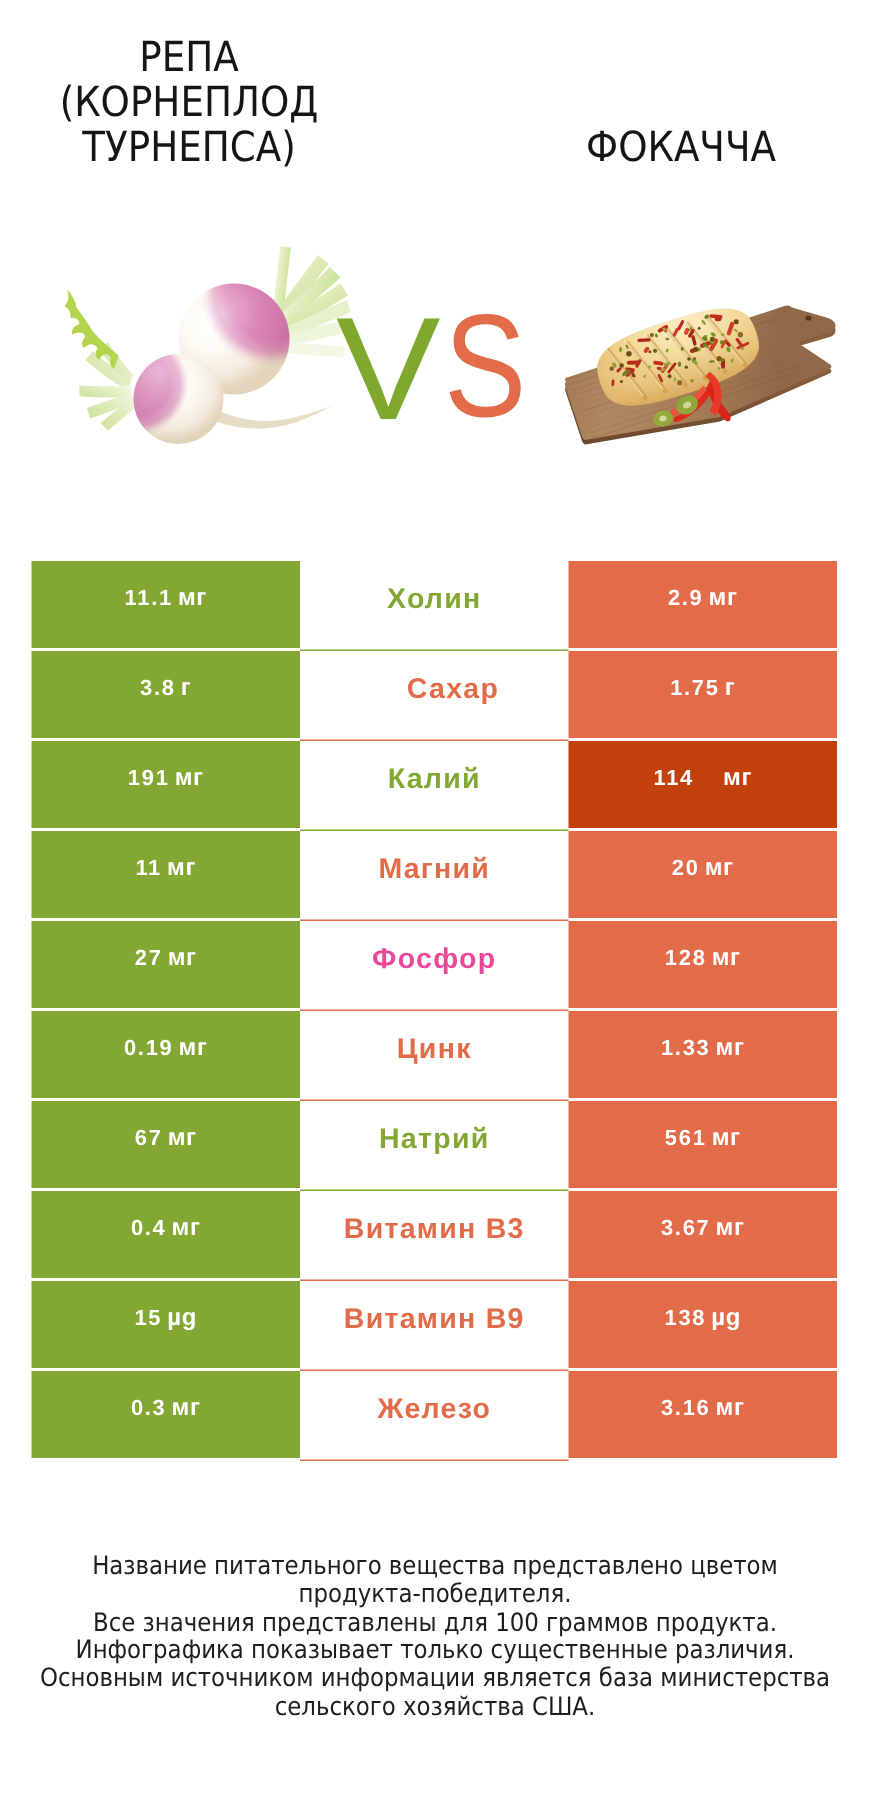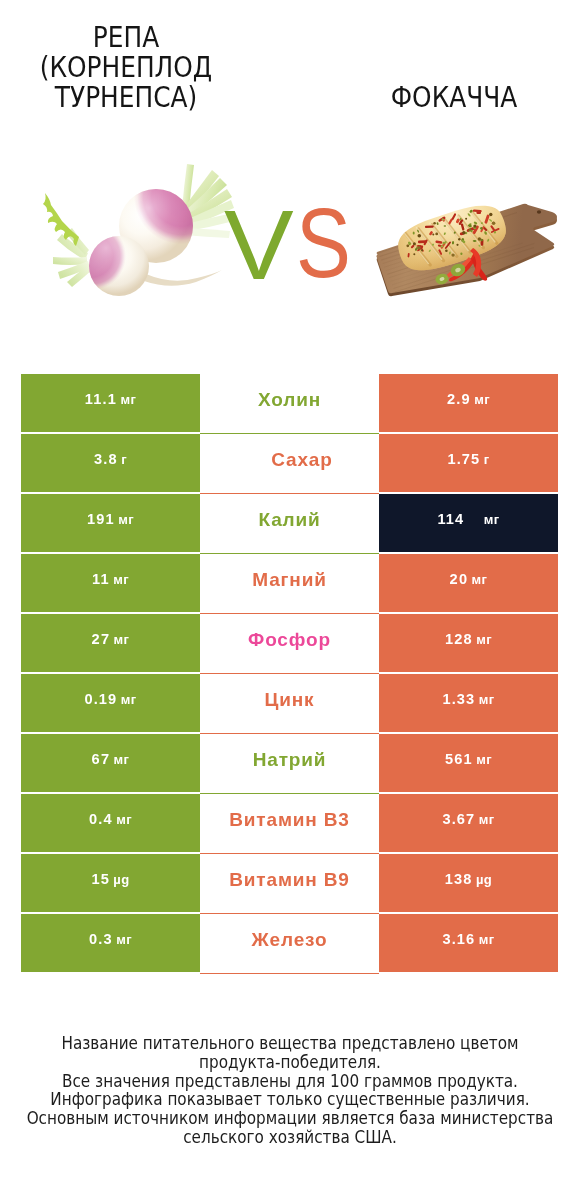--- a/index.html
+++ b/index.html
@@ -17,21 +17,21 @@
   .vs{position:absolute;left:0;top:0;width:580px;height:0;}
   .vs span{position:absolute;font-family:"Liberation Sans",sans-serif;font-size:97.4px;line-height:97.4px;font-weight:400;display:block;}
   .vs .v{color:#7ea92e;left:224px;top:196.8px;transform:scaleX(1.072);transform-origin:0 0;}
   .vs .s{color:#e26c49;left:295.7px;top:195.3px;transform:scaleX(0.845);transform-origin:0 0;}
 
   .table{position:absolute;left:21px;top:374px;width:537px;}
   .row{display:flex;height:60px;}
   .cell{display:flex;align-items:center;justify-content:center;box-sizing:border-box;}
   .c-side{width:179px;height:58px;color:#fff;font-weight:bold;font-size:14.6px;letter-spacing:1.15px;padding-bottom:8px;box-sizing:border-box;}
   .c-mid{width:179px;height:60px;font-size:19px;font-weight:bold;letter-spacing:0.85px;padding-bottom:8px;box-sizing:border-box;}
-  .unit{font-size:13px;margin-left:3.4px;font-weight:bold;letter-spacing:0.4px;}
+  .unit{font-size:16px;margin-left:3.4px;font-weight:bold;letter-spacing:0.4px;}
 
   .foot{position:absolute;left:0;top:1033.7px;width:580px;text-align:center;font-size:16.95px;line-height:18.9px;color:#1d1d1d;font-family:"DejaVu Sans",sans-serif;font-stretch:condensed;}
 </style>
 </head>
 <body>
 
 <div class="page">
 
   <div class="title" id="title-left">
       <div>РЕПА</div>
@@ -337,21 +337,21 @@
         </div>
       </div>
       <div class="row">
         <div class="cell c-side" style="background: rgb(130, 167, 50);">
           <span>191</span>
           <span class="unit">мг</span>
         </div>
         <div class="cell c-mid" style="color: rgb(130, 167, 50); border-bottom: 1px solid rgb(130, 167, 50);">
           <span>Калий</span>
         </div>
-        <div class="cell c-side" style="background: #0f172a; gap: 16px;">
+        <div class="cell c-side" style="background: #c2410c; gap: 16px;">
           <span>114</span>
           <span class="unit">мг</span>
         </div>
       </div>
       <div class="row">
         <div class="cell c-side" style="background: rgb(130, 167, 50);">
           <span>11</span>
           <span class="unit">мг</span>
         </div>
         <div class="cell c-mid" style="color: rgb(226, 108, 73); border-bottom: 1px solid rgb(226, 108, 73);">

